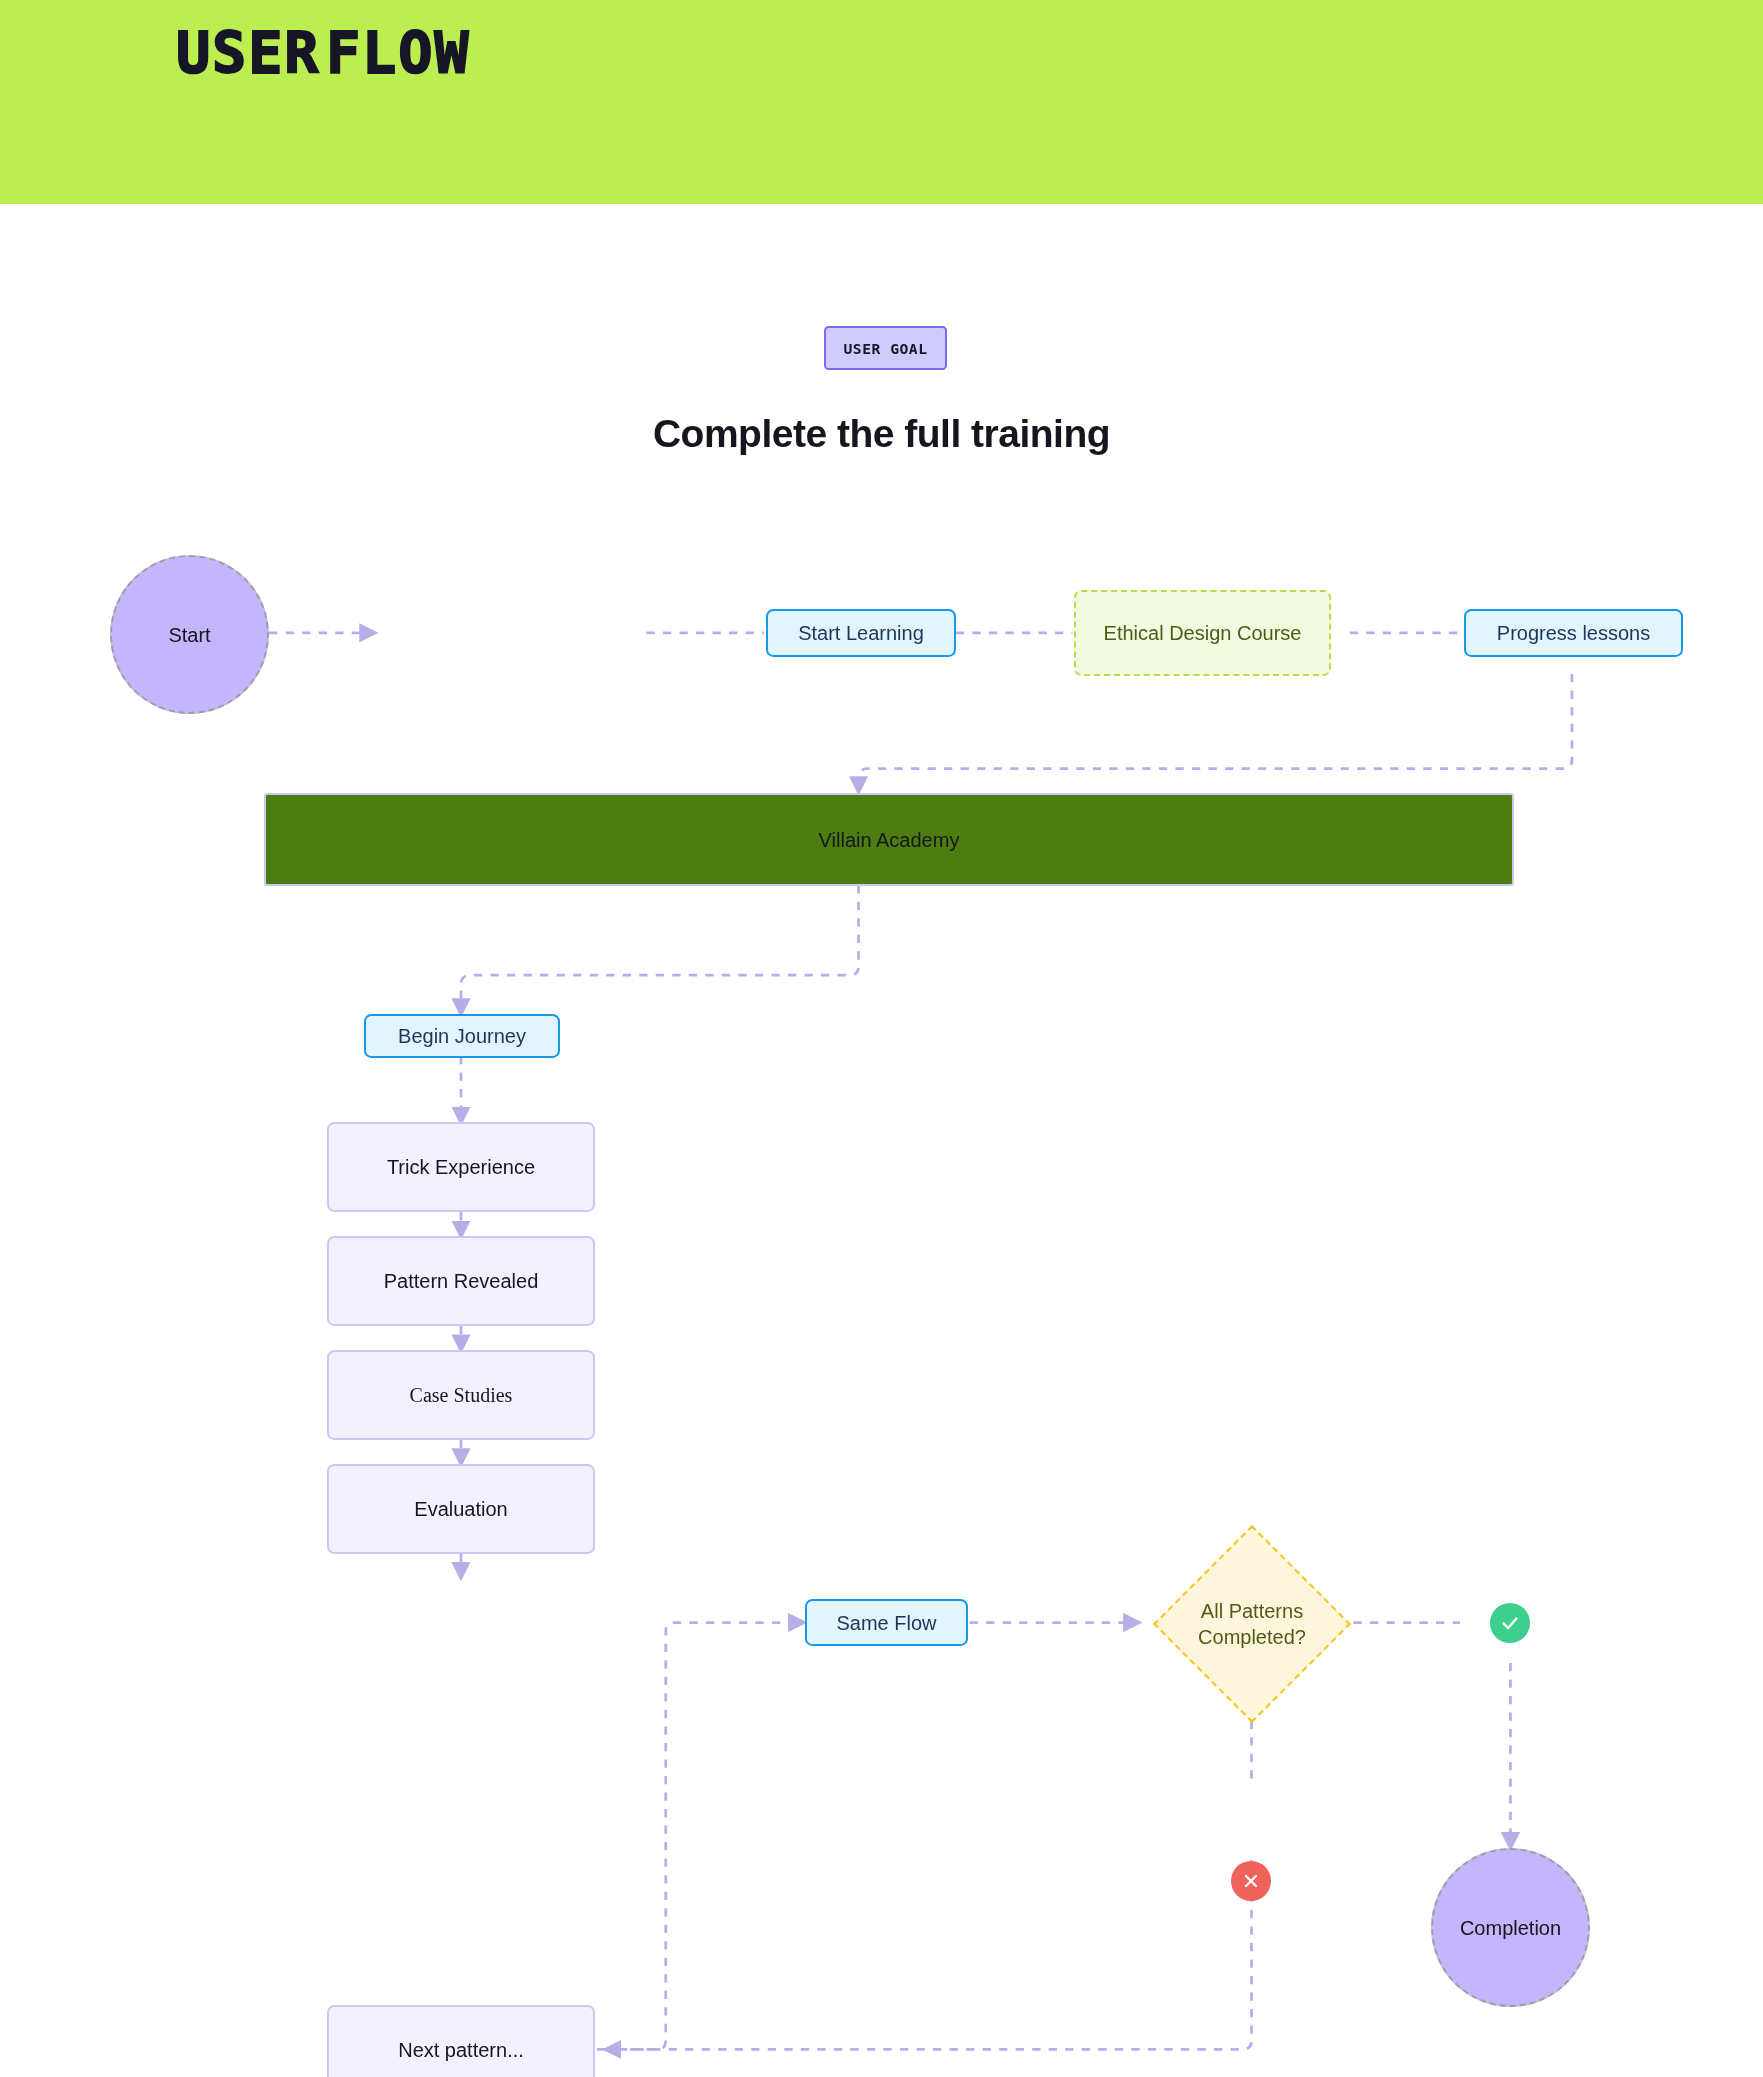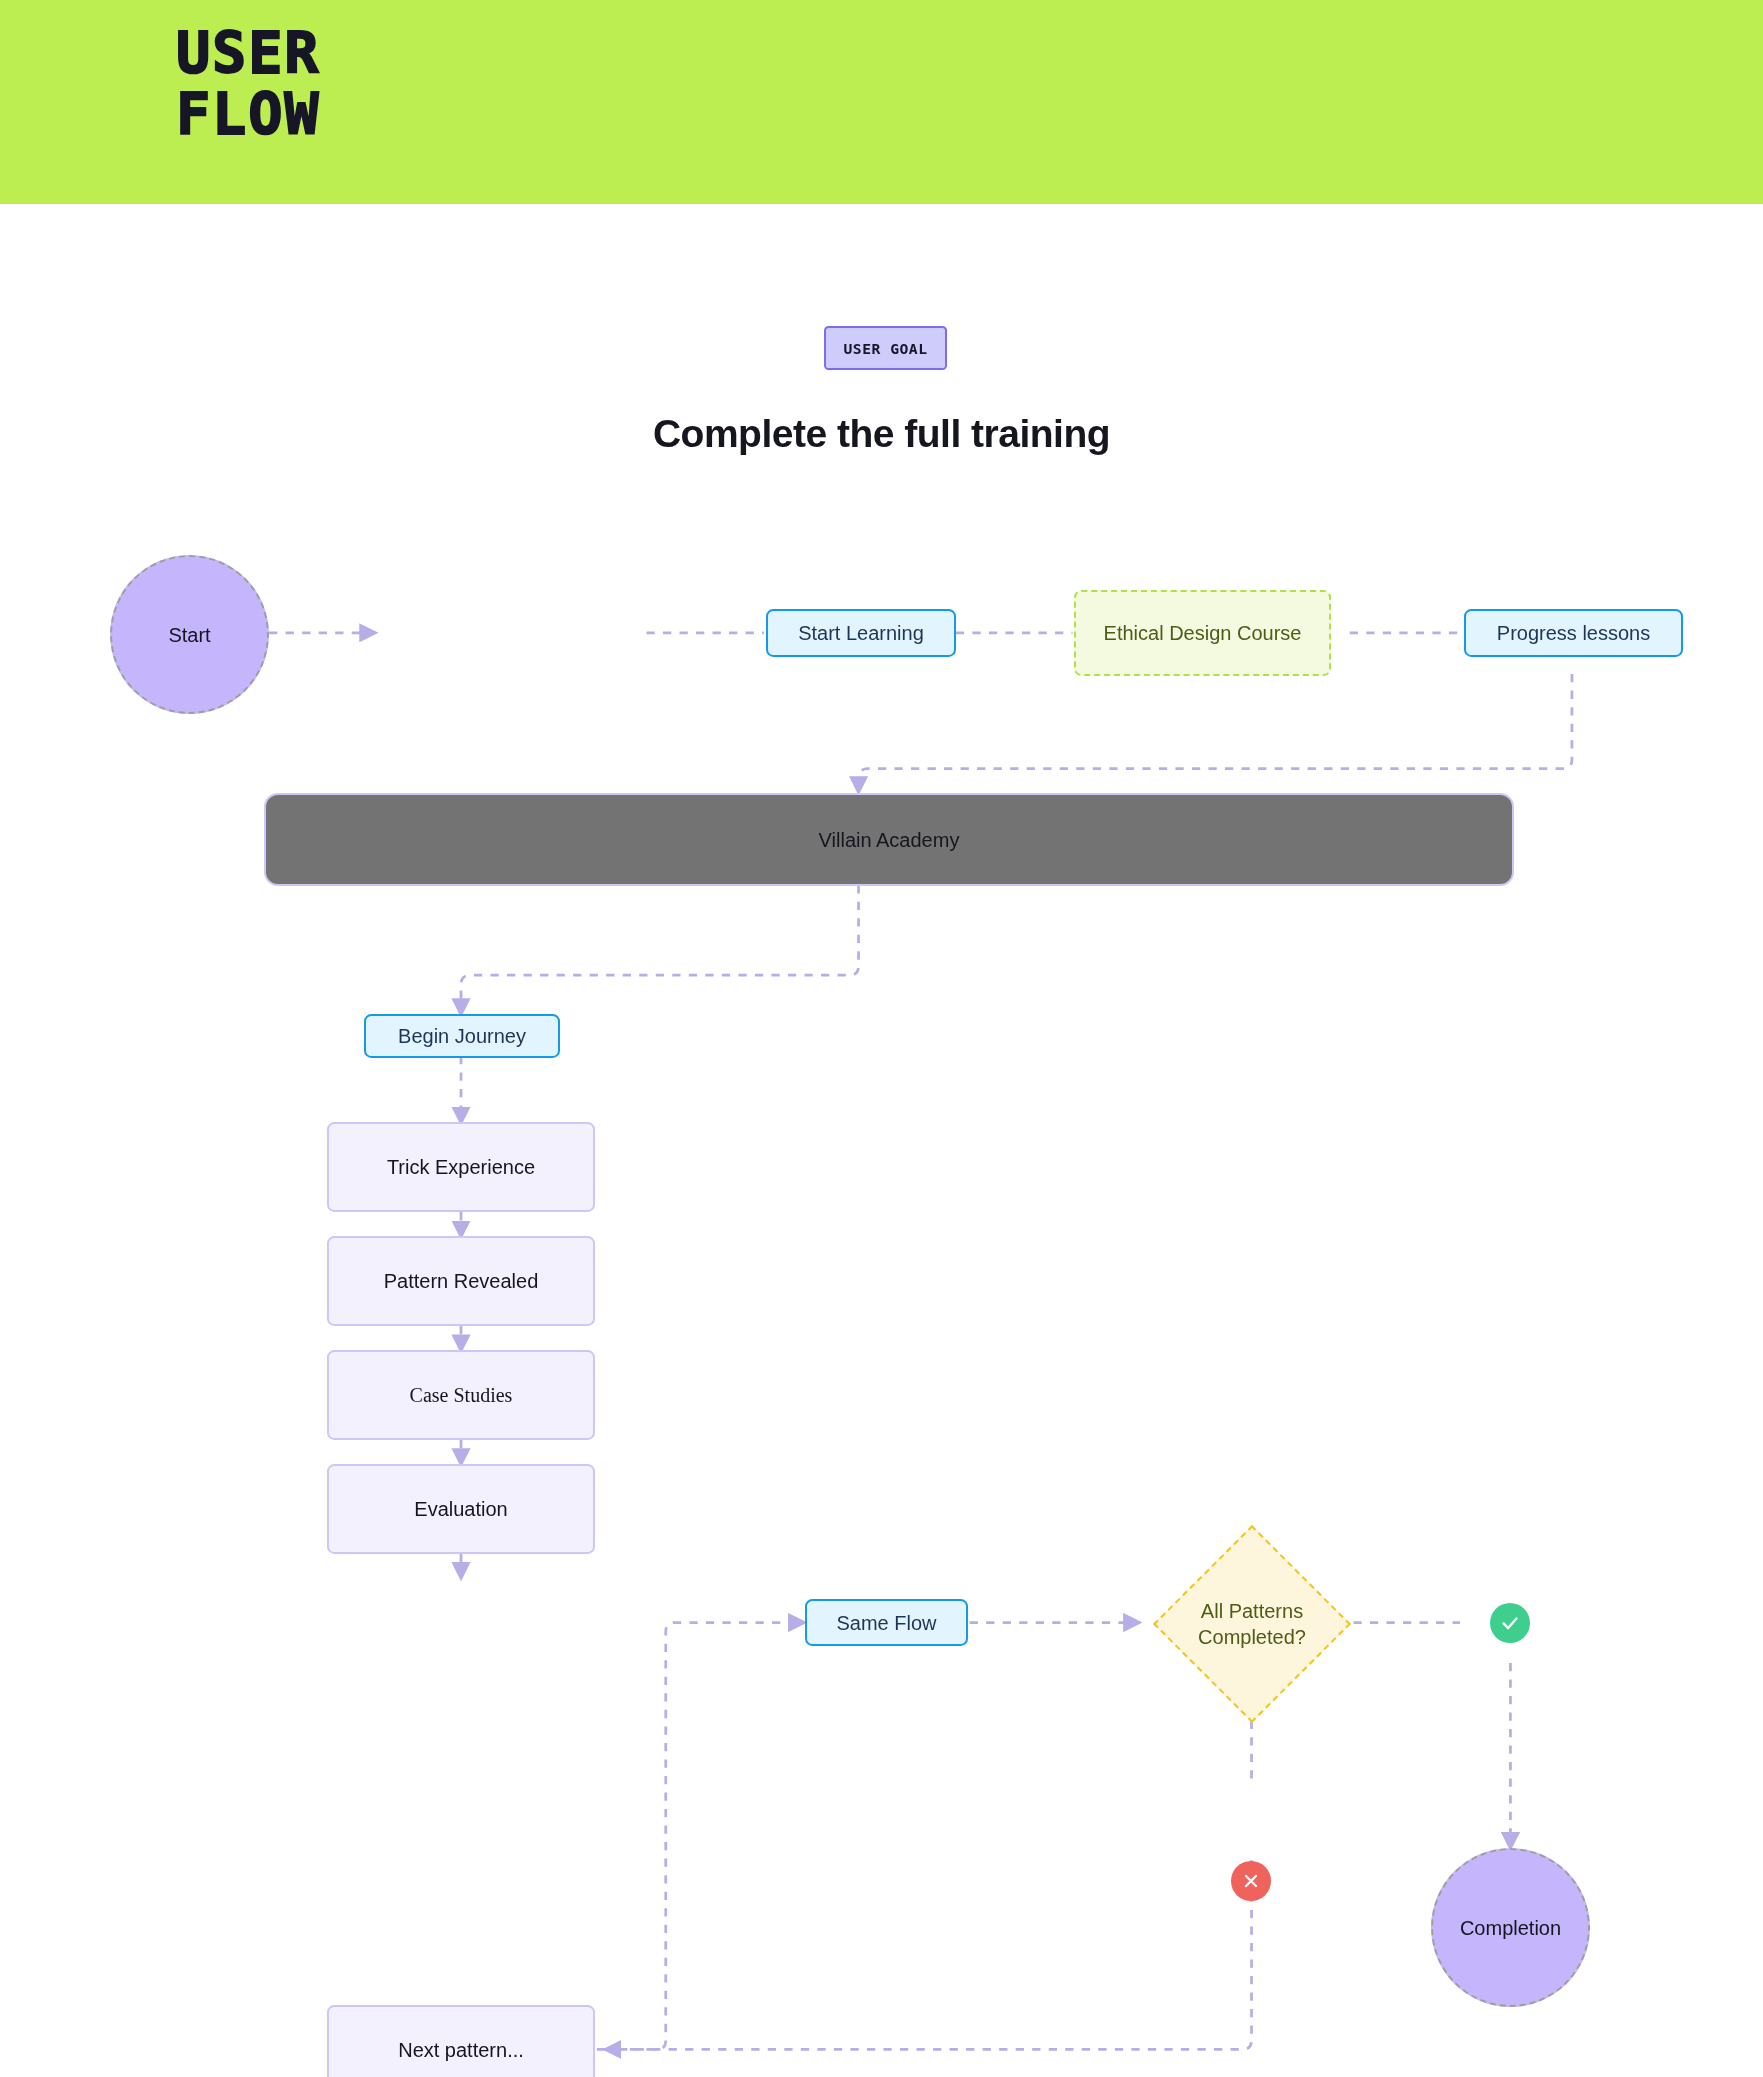--- a/index.html
+++ b/index.html
@@ -17,21 +17,20 @@
   .header {
     position: absolute;
     left: 0; top: 0;
     width: 1763px; height: 204px;
     background: #bcee52;
   }
   .logo {
     position: absolute;
     left: 176px; top: 26px;
     display: flex;
-    flex-direction: column;
     gap: 5.5px;
     text-align: right;
   }
   .logo-line {
     display: flex;
     gap: 5.5px;
   }
   .logo-text {
     font-family: "DejaVu Sans Mono", monospace;
     font-weight: bold;
@@ -114,22 +113,22 @@
 
   .node-process {
     border: 2.8px solid #cdc7f7;
     border-radius: 7.3px;
     background: #f3f1fd;
     color: #16161f;
   }
 
   .node-group {
     border: 2.8px solid #cdc7f7;
-    border-radius: 14px;
-    background: #737373;
+    border-radius: 3px;
+    background: #4d7c0f;
     color: #16161f;
   }
 
   .node-decision {
     background: #fdf6dc;
     border: 2.8px dashed #f2c516;
     color: #4e5c18;
     transform: rotate(45deg);
   }
   .node-decision > span {

